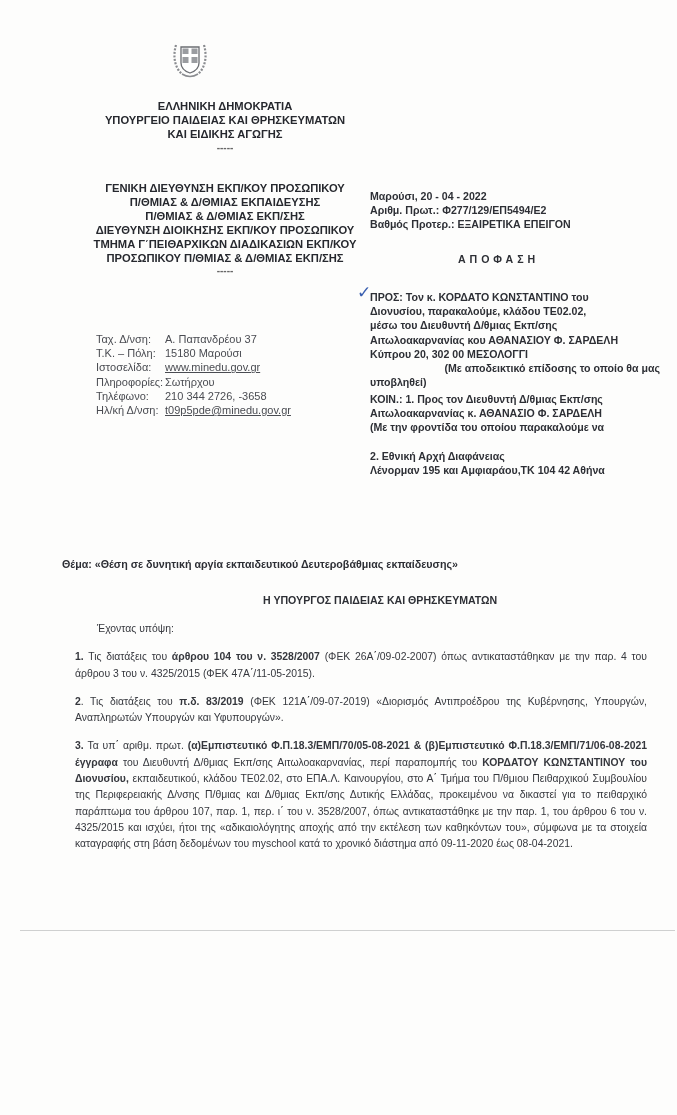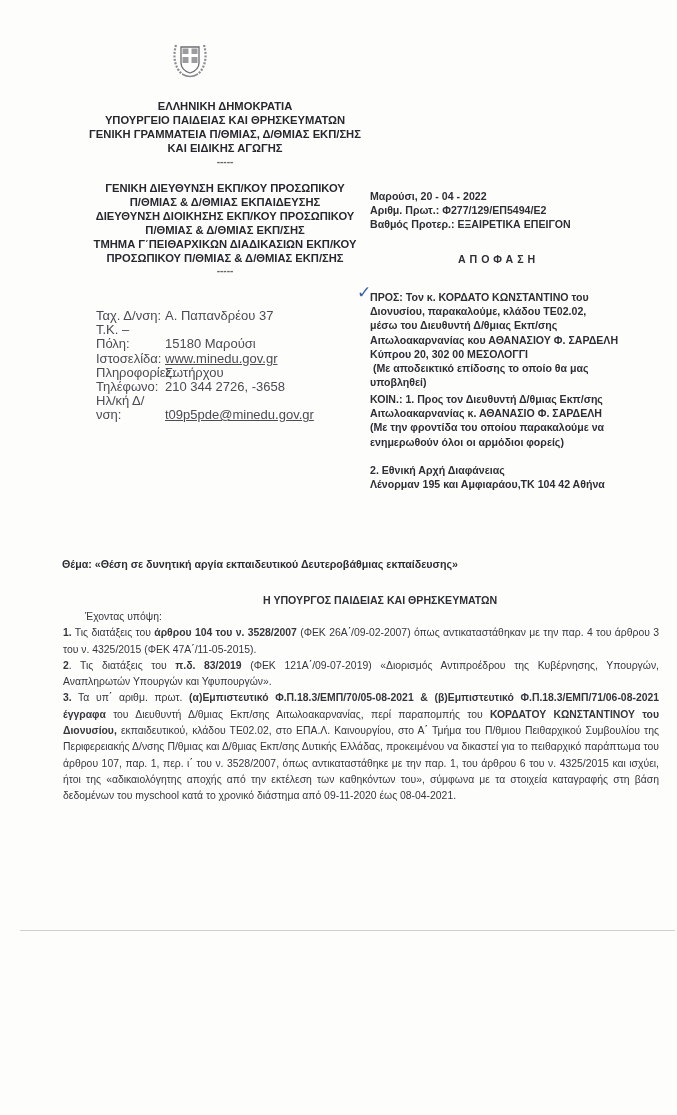--- a/index.html
+++ b/index.html
@@ -7,26 +7,26 @@
     width:677px; height:1115px; overflow:hidden;
     background:#fdfdfc;
     font-family:"Liberation Sans", "DejaVu Sans", sans-serif;
     color:#2b2d33;
     position:relative;
   }
   .abs { position:absolute; }
   .b { font-weight:bold; }
   .hdr { font-size:11.2px; line-height:14px; font-weight:bold; text-align:center; color:#26282e; }
   .dash { font-size:10px; line-height:12px; color:#666; letter-spacing:0; }
-  .small { font-size:13px; line-height:14.2px; color:#4a4c52; }
+  .small { font-size:11px; line-height:14.2px; color:#4a4c52;margin-top:23px; }
   .small .lbl { display:inline-block; width:69px; }
   .small a { color:#4a4c52; text-decoration:underline; }
   .right { font-size:10.6px; line-height:14.2px; font-weight:bold; color:#2d2f35; }
   .body { font-size:10.4px; line-height:16.3px; color:#35373d; text-align:justify; }
-  .body p { margin:0; }
+  .body p { margin:12px; }
   .check { color:#3a5fb0; font-size:17px; font-weight:normal; position:absolute; left:-13px; top:-4px; }
   .rule { position:absolute; left:20px; width:655px; height:1px; background:#cfd0d0; top:930px; }
 </style>
 </head>
 <body>
 
 <div class="abs" style="left:170px;top:37px;width:40px;height:44px;">
   <svg width="40" height="44" viewBox="0 0 40 44">
     <path d="M6 8 C3 18 4 30 12 37 M34 8 C37 18 36 30 28 37" fill="none" stroke="#8a8c90" stroke-width="2.2" stroke-dasharray="2 1.5"></path>
     <path d="M12 37 Q20 42 28 37" fill="none" stroke="#8a8c90" stroke-width="1.5"></path>
@@ -34,30 +34,29 @@
     <rect x="12.5" y="11.5" width="6" height="5.5" fill="#9a9ca0"></rect>
     <rect x="21.5" y="11.5" width="6" height="5.5" fill="#9a9ca0"></rect>
     <rect x="12.5" y="20" width="6" height="6" fill="#9a9ca0"></rect>
     <rect x="21.5" y="20" width="6" height="6" fill="#9a9ca0"></rect>
   </svg>
 </div>
 
 <div class="abs hdr" style="left:90px;top:99px;width:270px;">
   <div>ΕΛΛΗΝΙΚΗ ΔΗΜΟΚΡΑΤΙΑ</div>
   <div>ΥΠΟΥΡΓΕΙΟ ΠΑΙΔΕΙΑΣ ΚΑΙ ΘΡΗΣΚΕΥΜΑΤΩΝ</div>
-  <div style="white-space:nowrap;margin-left:-10px;margin-right:-10px;">ΓΕΝΙΚΗ ΓΡΑΜΜΑΤΕΙΑ Π/ΘΜΙΑΣ, Δ/ΘΜΙΑΣ ΕΚΠ/ΣΗΣ</div>
   <div>ΚΑΙ ΕΙΔΙΚΗΣ ΑΓΩΓΗΣ</div>
   <div class="dash" style="margin-top:1px;">-----</div>
 </div>
 
 <div class="abs hdr" style="left:80px;top:181px;width:290px;">
   <div>ΓΕΝΙΚΗ ΔΙΕΥΘΥΝΣΗ ΕΚΠ/ΚΟΥ ΠΡΟΣΩΠΙΚΟΥ</div>
   <div>Π/ΘΜΙΑΣ &amp; Δ/ΘΜΙΑΣ ΕΚΠΑΙΔΕΥΣΗΣ</div>
+  <div>Π/ΘΜΙΑΣ &amp; Δ/ΘΜΙΑΣ ΕΚΠ/ΣΗΣ</div>
   <div>ΔΙΕΥΘΥΝΣΗ ΔΙΟΙΚΗΣΗΣ ΕΚΠ/ΚΟΥ ΠΡΟΣΩΠΙΚΟΥ</div>
-  <div>Π/ΘΜΙΑΣ &amp; Δ/ΘΜΙΑΣ ΕΚΠ/ΣΗΣ</div>
   <div>ΤΜΗΜΑ Γ΄ΠΕΙΘΑΡΧΙΚΩΝ ΔΙΑΔΙΚΑΣΙΩΝ ΕΚΠ/ΚΟΥ</div>
   <div>ΠΡΟΣΩΠΙΚΟΥ  Π/ΘΜΙΑΣ &amp; Δ/ΘΜΙΑΣ ΕΚΠ/ΣΗΣ</div>
   <div class="dash">-----</div>
 </div>
 
 <div class="abs right" style="left:370px;top:189px;width:290px;">
   <div>Μαρούσι,  20 - 04 - 2022</div>
   <div>Αριθμ. Πρωτ.: Φ277/129/ΕΠ5494/Ε2</div>
   <div>Βαθμός Προτερ.: ΕΞΑΙΡΕΤΙΚΑ ΕΠΕΙΓΟΝ</div>
 </div>
@@ -72,29 +71,28 @@
   <div><span class="lbl">Ηλ/κή Δ/νση:</span><a>t09p5pde@minedu.gov.gr</a></div>
 </div>
 
 <div class="abs right" style="left:370px;top:290px;width:290px;">
   <span class="check">✓</span>
   <div>ΠΡΟΣ: Τον κ. ΚΟΡΔΑΤΟ  ΚΩΝΣΤΑΝΤΙΝΟ του</div>
   <div>Διονυσίου,  παρακαλούμε, κλάδου ΤΕ02.02,</div>
   <div>μέσω του Διευθυντή Δ/θμιας Εκπ/σης</div>
   <div>Αιτωλοακαρνανίας κου ΑΘΑΝΑΣΙΟΥ Φ. ΣΑΡΔΕΛΗ</div>
   <div>Κύπρου 20, 302 00 ΜΕΣΟΛΟΓΓΙ</div>
-  <div style="white-space:pre;"> (Με αποδεικτικό επίδοσης το οποίο θα μας</div>
+  <div style="white-space:pre;text-align:right;"> (Με αποδεικτικό επίδοσης το οποίο θα μας</div>
   <div>υποβληθεί)</div>
 </div>
 
 <div class="abs right" style="left:370px;top:392px;width:290px;">
   <div>ΚΟΙΝ.: 1. Προς τον Διευθυντή Δ/θμιας Εκπ/σης</div>
   <div>Αιτωλοακαρνανίας κ. ΑΘΑΝΑΣΙΟ Φ. ΣΑΡΔΕΛΗ</div>
   <div>(Με την φροντίδα του οποίου παρακαλούμε να</div>
-  <div>ενημερωθούν όλοι οι αρμόδιοι φορείς)</div>
   <div style="height:14px;"></div>
   <div>2. Εθνική Αρχή Διαφάνειας</div>
   <div>Λένορμαν 195 και Αμφιαράου,ΤΚ 104 42 Αθήνα</div>
 </div>
 
 <div class="abs right" style="left:62px;top:557px;font-size:10.7px;white-space:nowrap;">Θέμα: «Θέση σε δυνητική αργία εκπαιδευτικού Δευτεροβάθμιας εκπαίδευσης»</div>
 
 <div class="abs right" style="left:227px;top:593px;white-space:nowrap;padding-left:36px;">Η ΥΠΟΥΡΓΟΣ ΠΑΙΔΕΙΑΣ ΚΑΙ ΘΡΗΣΚΕΥΜΑΤΩΝ</div>
 
 <div class="abs body" style="left:63px;top:609px;width:596px;">

